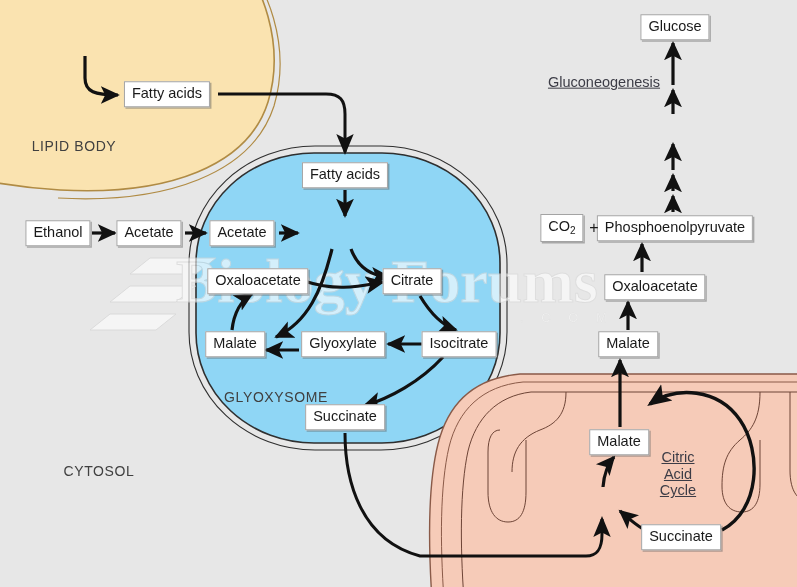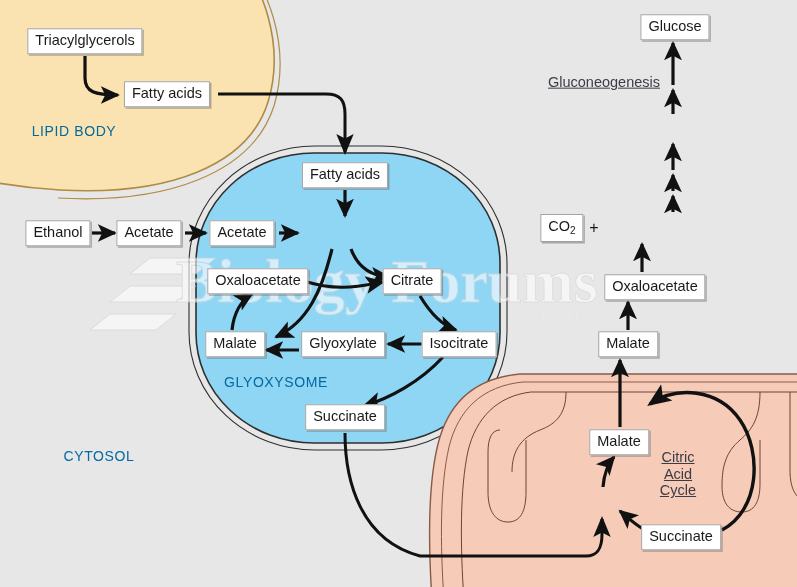--- a/index.html
+++ b/index.html
@@ -26,25 +26,26 @@
     line-height:1;
     padding:4px 7px 5px 7px;
     white-space:nowrap;
     box-sizing:border-box;
     transform:translate(-50%,-50%);
     text-align:center;
   }
   .node sub{font-size:10px;vertical-align:-3px;}
   .comp-label{
     position:absolute;
-    color:#0369a1;
+    color:#404040;
     font-size:14px;
     letter-spacing:.6px;
     white-space:nowrap;
     transform:translate(-50%,-50%);
+    margin-top:15px;
   }
   .free-label{
     position:absolute;
     color:#3c3c46;
     font-size:14.5px;
     white-space:nowrap;
     transform:translate(-50%,-50%);
     text-align:center;
     line-height:1.15;
     text-decoration:underline;
@@ -155,37 +156,37 @@
       <path d="M 345 433 C 345 480 360 540 420 556 L 586 556 C 598 556 602 548 602 534 L 602 519" marker-end="url(#ahs)"></path>
     </g>
 
     <g stroke="#111" fill="none" stroke-width="3.4">
       <path d="M 722 530 C 760 510 762 452 740 420 C 718 388 676 386 650 404" marker-end="url(#ahs)"></path>
     </g>
   </svg>
 
   <div id="labels">
 
-    <div class="node" style="left:85px;top:41px">Triacylglycerols</div>
     <div class="node" style="left:167px;top:94px">Fatty acids</div>
     <div class="node" style="left:345px;top:175px">Fatty acids</div>
     <div class="node" style="left:58px;top:233px">Ethanol</div>
     <div class="node" style="left:149px;top:233px">Acetate</div>
     <div class="node" style="left:242px;top:233px">Acetate</div>
     <div class="node" style="left:258px;top:281px">Oxaloacetate</div>
     <div class="node" style="left:412px;top:281px">Citrate</div>
     <div class="node" style="left:235px;top:344px">Malate</div>
     <div class="node" style="left:459px;top:344px">Isocitrate</div>
     <div class="node" style="left:343px;top:344px">Glyoxylate</div>
     <div class="node" style="left:345px;top:417px">Succinate</div>
     <div class="node" style="left:681px;top:537px">Succinate</div>
     <div class="node" style="left:619px;top:442px">Malate</div>
     <div class="node" style="left:628px;top:344px">Malate</div>
     <div class="node" style="left:655px;top:287px">Oxaloacetate</div>
     <div class="node" style="left:562px;top:228px"><span>CO<sub>2</sub></span></div>
+    <div class="node" style="left:675px;top:228px">Phosphoenolpyruvate</div>
     <div class="node" style="left:675px;top:27px">Glucose</div>
 
     <div class="plus" style="left:594px;top:228px">+</div>
     <div class="free-label" style="left:604px;top:82px">Gluconeogenesis</div>
     <div class="free-label" style="left:678px;top:474px"><span>Citric</span><br><span>Acid</span><br><span>Cycle</span></div>
 
     <div class="comp-label" style="left:74px;top:131px">LIPID BODY</div>
     <div class="comp-label" style="left:276px;top:382px">GLYOXYSOME</div>
     <div class="comp-label" style="left:99px;top:456px">CYTOSOL</div>
   </div>

